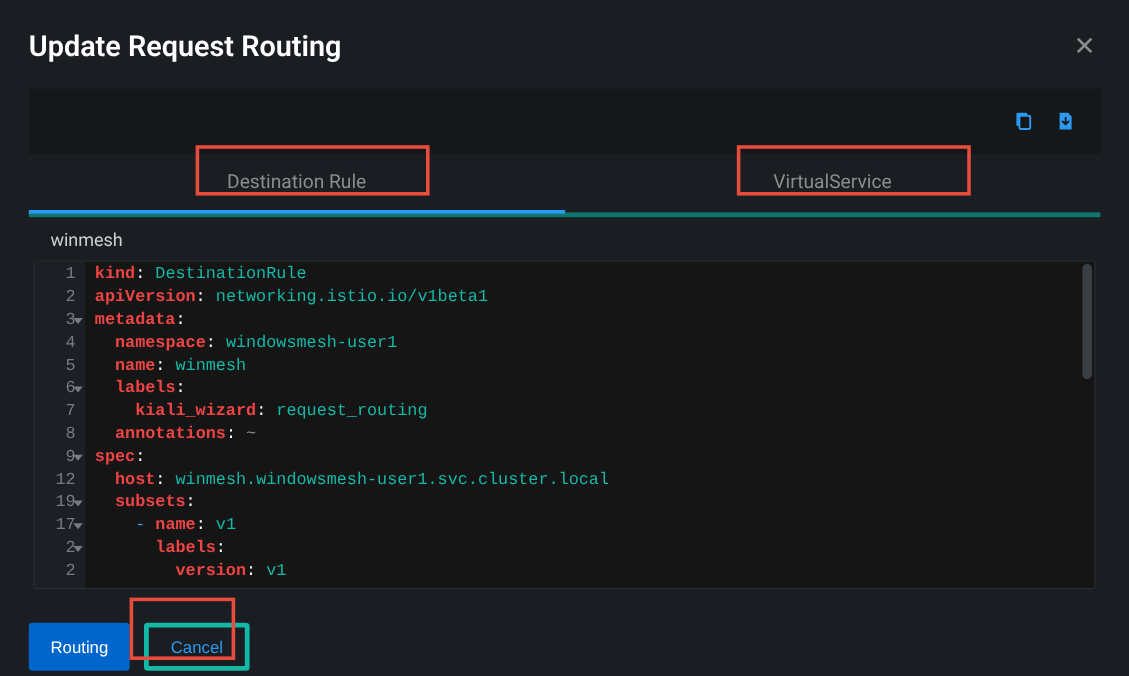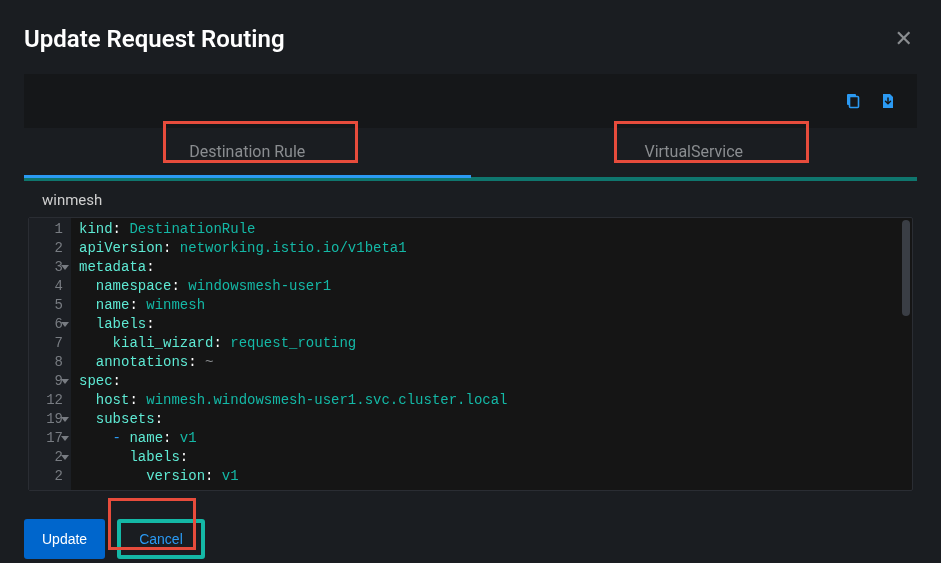--- a/index.html
+++ b/index.html
@@ -140,21 +140,21 @@
     }
     .code {
       flex: 1;
       padding: 2px 8px;
       font-family: "Courier New", monospace;
       font-size: 14px;
       line-height: 19px;
       white-space: pre;
       overflow: auto;
     }
-    .tok-key { color: #5eead4; }
+    .tok-key { color: #ef4444; font-weight: bold; }
     .tok-punct { color: #ffffff; }
     .tok-str { color: #14b8a6; }
     .tok-bullet { color: #2b9af3; }
     .tok-tilde { color: #8a8d90; }
     .scrollbar {
       position: absolute;
       right: 2px;
       top: 2px;
       width: 8px;
       height: 96px;
@@ -236,21 +236,21 @@
         <div class="gutter-line fold-marker">19</div>
         <div class="gutter-line fold-marker">17</div>
         <div class="gutter-line fold-marker">2</div>
         <div class="gutter-line">2</div>
       </div>
     <div class="code" id="code"><div><span class="tok-key">kind</span><span class="tok-punct">: </span><span class="tok-str">DestinationRule</span></div><div><span class="tok-key">apiVersion</span><span class="tok-punct">: </span><span class="tok-str">networking.istio.io/v1beta1</span></div><div><span class="tok-key">metadata</span><span class="tok-punct">:</span></div><div><span class="tok-str">  </span><span class="tok-key">namespace</span><span class="tok-punct">: </span><span class="tok-str">windowsmesh-user1</span></div><div><span class="tok-str">  </span><span class="tok-key">name</span><span class="tok-punct">: </span><span class="tok-str">winmesh</span></div><div><span class="tok-str">  </span><span class="tok-key">labels</span><span class="tok-punct">:</span></div><div><span class="tok-str">    </span><span class="tok-key">kiali_wizard</span><span class="tok-punct">: </span><span class="tok-str">request_routing</span></div><div><span class="tok-str">  </span><span class="tok-key">annotations</span><span class="tok-punct">: </span><span class="tok-tilde">~</span></div><div><span class="tok-key">spec</span><span class="tok-punct">:</span></div><div><span class="tok-str">  </span><span class="tok-key">host</span><span class="tok-punct">: </span><span class="tok-str">winmesh.windowsmesh-user1.svc.cluster.local</span></div><div><span class="tok-str">  </span><span class="tok-key">subsets</span><span class="tok-punct">:</span></div><div><span class="tok-str">    </span><span class="tok-bullet">- </span><span class="tok-key">name</span><span class="tok-punct">: </span><span class="tok-str">v1</span></div><div><span class="tok-str">      </span><span class="tok-key">labels</span><span class="tok-punct">:</span></div><div><span class="tok-str">        </span><span class="tok-key">version</span><span class="tok-punct">: </span><span class="tok-str">v1</span></div></div>
     <div class="scrollbar"></div>
   </div>
 
   <div class="footer">
-    <button class="btn btn-primary">Update</button>
+    <button class="btn btn-primary">Routing</button>
     <button class="btn btn-secondary">Cancel</button>
   </div>
 
   <div class="tab-highlight-red tab1-highlight"></div>
   <div class="tab-highlight-red tab2-highlight"></div>
   <div class="tab-highlight-red cancel-highlight"></div>
 
 </div>
 
 </body></html>

